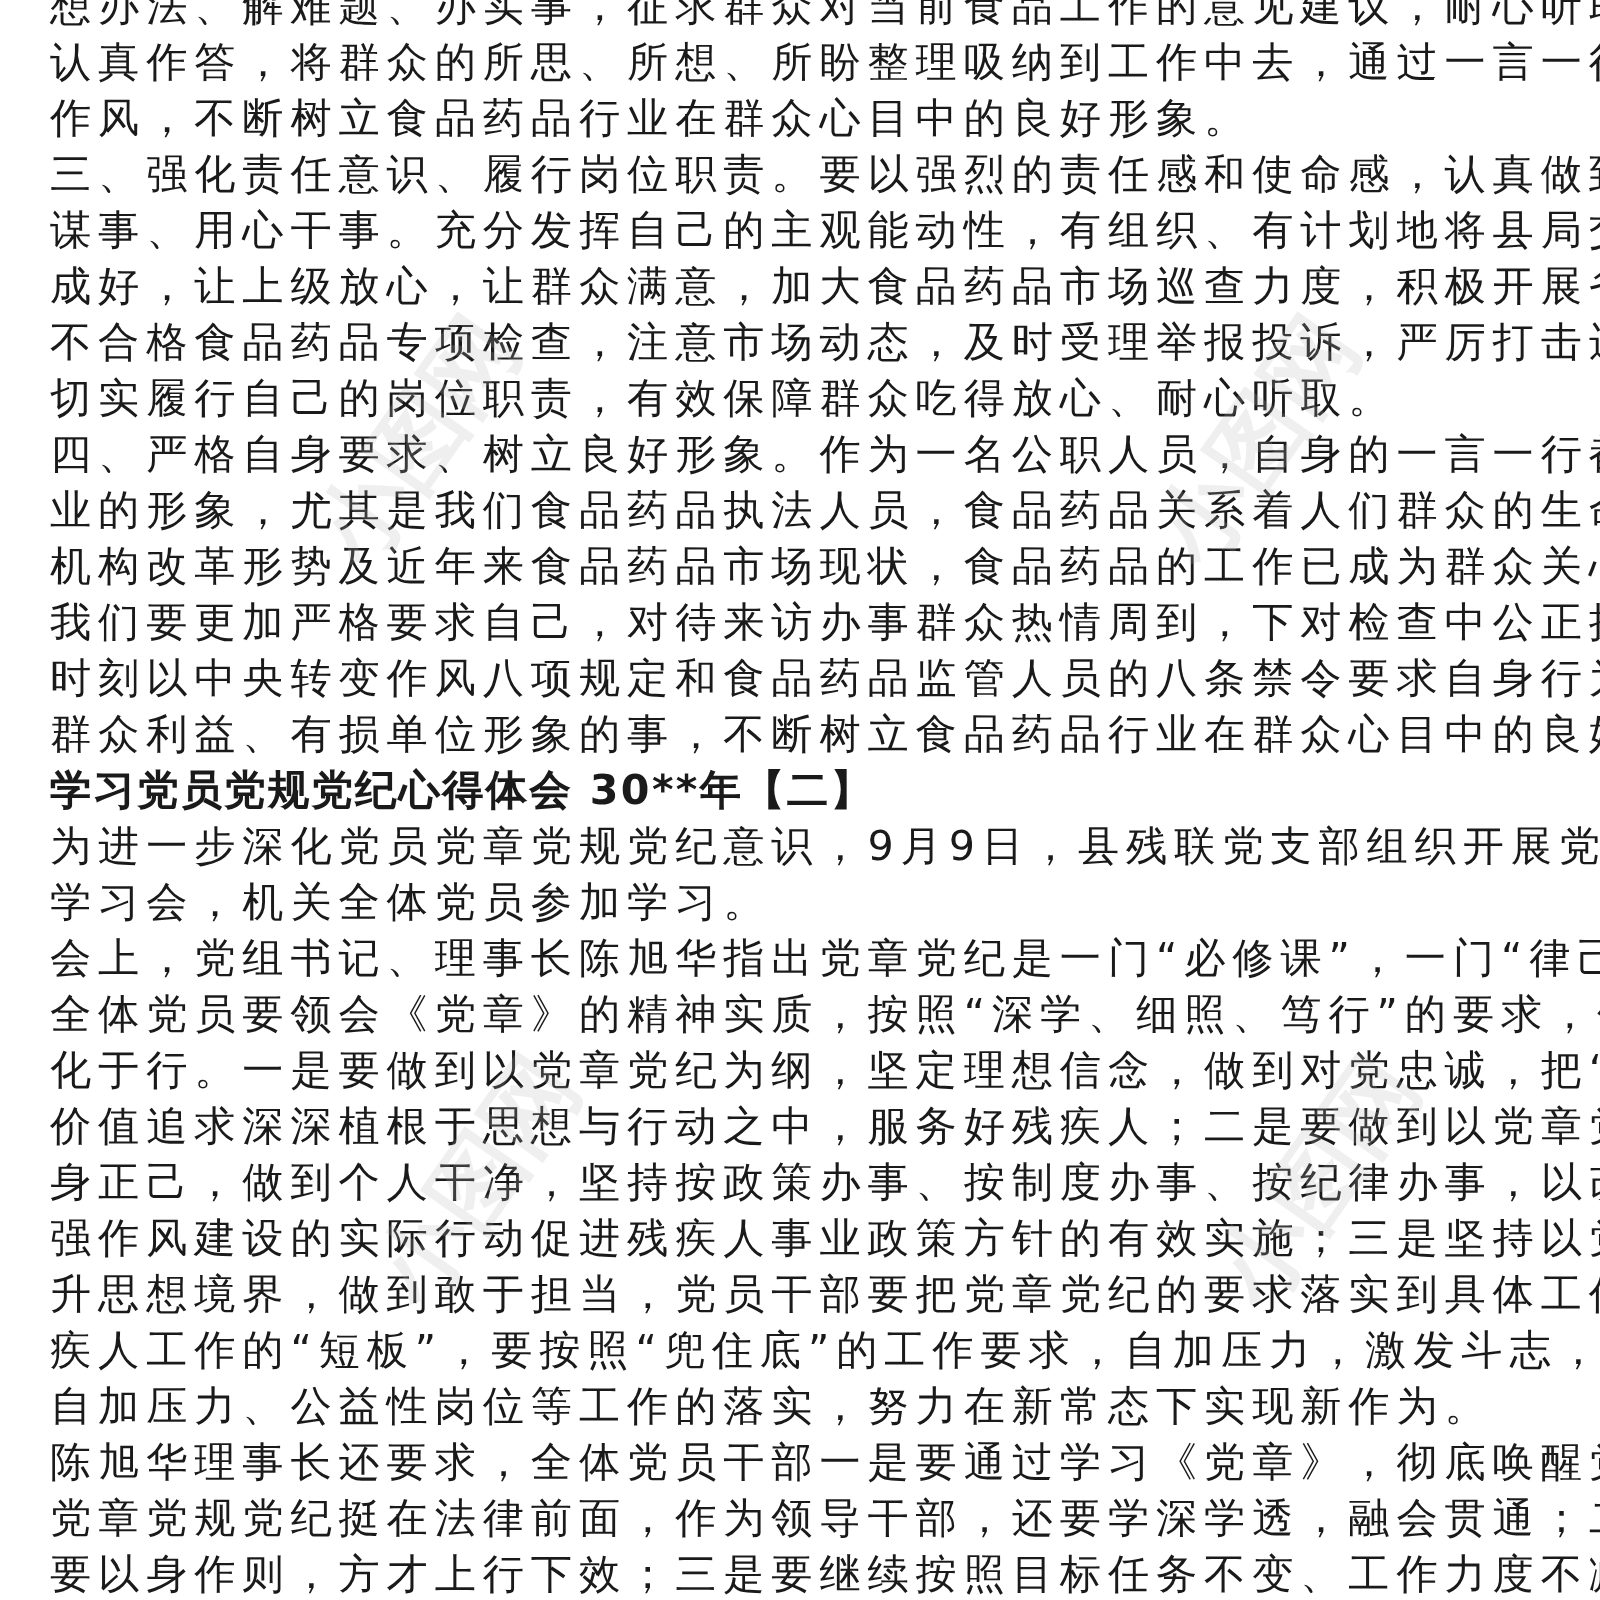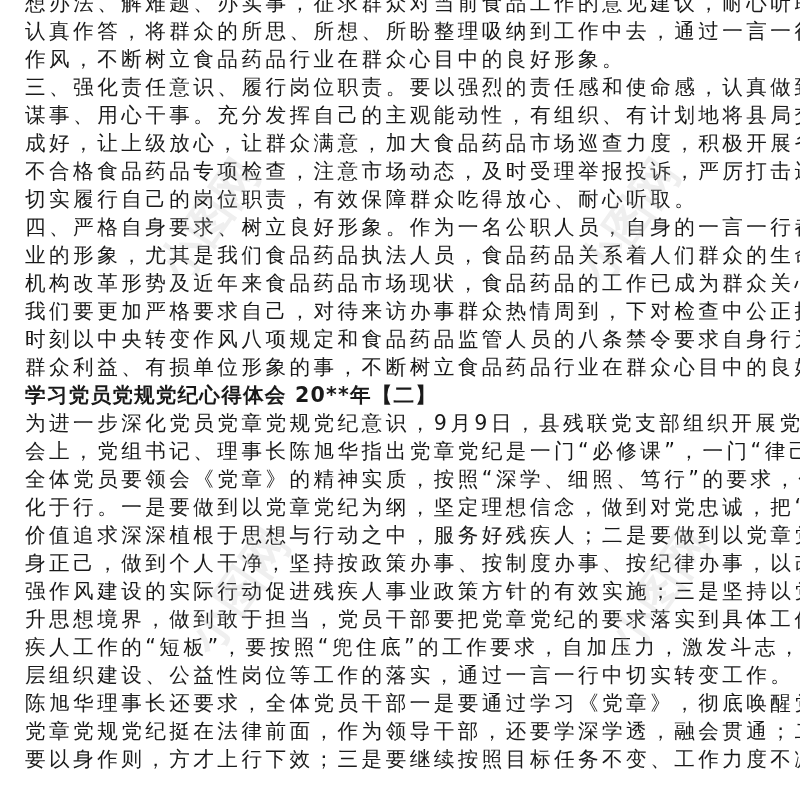--- a/index.html
+++ b/index.html
@@ -32,31 +32,32 @@
   <div class="line">谋事、用心干事。充分发挥自己的主观能动性，有组织、有计划地将县局交给我们的工作完</div>
   <div class="line">成好，让上级放心，让群众满意，加大食品药品市场巡查力度，积极开展省市县局要求的的</div>
   <div class="line">不合格食品药品专项检查，注意市场动态，及时受理举报投诉，严厉打击违法、犯罪行为，</div>
   <div class="line">切实履行自己的岗位职责，有效保障群众吃得放心、耐心听取。</div>
   <div class="line">四、严格自身要求、树立良好形象。作为一名公职人员，自身的一言一行都代表者单位及行</div>
   <div class="line">业的形象，尤其是我们食品药品执法人员，食品药品关系着人们群众的生命健康，面对当前</div>
   <div class="line">机构改革形势及近年来食品药品市场现状，食品药品的工作已成为群众关心的焦点，因此，</div>
   <div class="line">我们要更加严格要求自己，对待来访办事群众热情周到，下对检查中公正执法、廉洁自律，</div>
   <div class="line">时刻以中央转变作风八项规定和食品药品监管人员的八条禁令要求自身行为，坚决不做有损</div>
   <div class="line">群众利益、有损单位形象的事，不断树立食品药品行业在群众心目中的良好形象。</div>
-  <div class="line heading">学习党员党规党纪心得体会 20**年【二】</div>
+  <div class="line heading">学习党员党规党纪心得体会 30**年【二】</div>
   <div class="line">为进一步深化党员党章党规党纪意识，9月9日，县残联党支部组织开展党章党规党纪集中</div>
+  <div class="line">学习会，机关全体党员参加学习。</div>
   <div class="line">会上，党组书记、理事长陈旭华指出党章党纪是一门“必修课”，一门“律己镜”，一张“高压网”，</div>
   <div class="line">全体党员要领会《党章》的精神实质，按照“深学、细照、笃行”的要求，做到内化于心、外</div>
   <div class="line">化于行。一是要做到以党章党纪为纲，坚定理想信念，做到对党忠诚，把“为民务实清廉”的</div>
   <div class="line">价值追求深深植根于思想与行动之中，服务好残疾人；二是要做到以党章党纪为镜，严以修</div>
   <div class="line">身正己，做到个人干净，坚持按政策办事、按制度办事、按纪律办事，以改进工作作风、加</div>
   <div class="line">强作风建设的实际行动促进残疾人事业政策方针的有效实施；三是坚持以党章党纪为魂，提</div>
   <div class="line">升思想境界，做到敢于担当，党员干部要把党章党纪的要求落实到具体工作生活中，针对残</div>
   <div class="line">疾人工作的“短板”，要按照“兜住底”的工作要求，自加压力，激发斗志，推进民生保障、基</div>
-  <div class="line">层组织建设、公益性岗位等工作的落实，通过一言一行中切实转变工作。</div>
+  <div class="line">自加压力、公益性岗位等工作的落实，努力在新常态下实现新作为。</div>
   <div class="line">陈旭华理事长还要求，全体党员干部一是要通过学习《党章》，彻底唤醒党章党纪意识，把</div>
   <div class="line">党章党规党纪挺在法律前面，作为领导干部，还要学深学透，融会贯通；二是党员领导干部</div>
   <div class="line">要以身作则，方才上行下效；三是要继续按照目标任务不变、工作力度不减的要求，强化措</div>
 </div>
 
 <div class="watermark" style="left:140px; top:190px;">小图网</div>
 <div class="watermark" style="left:560px; top:190px;">小图网</div>
 <div class="watermark" style="left:170px; top:560px;">小图网</div>
 <div class="watermark" style="left:590px; top:560px;">小图网</div>
 

